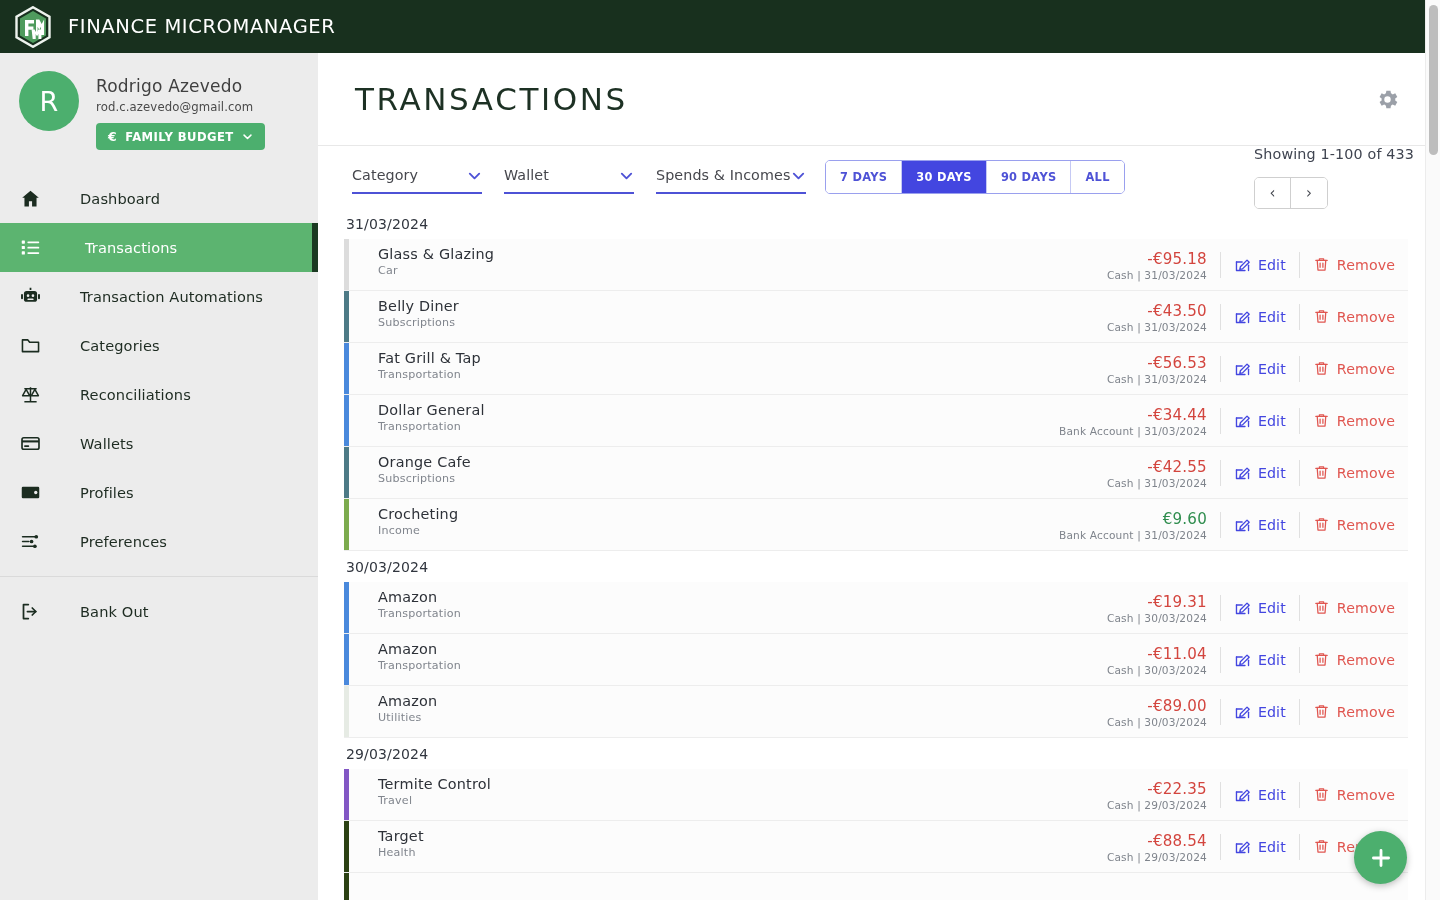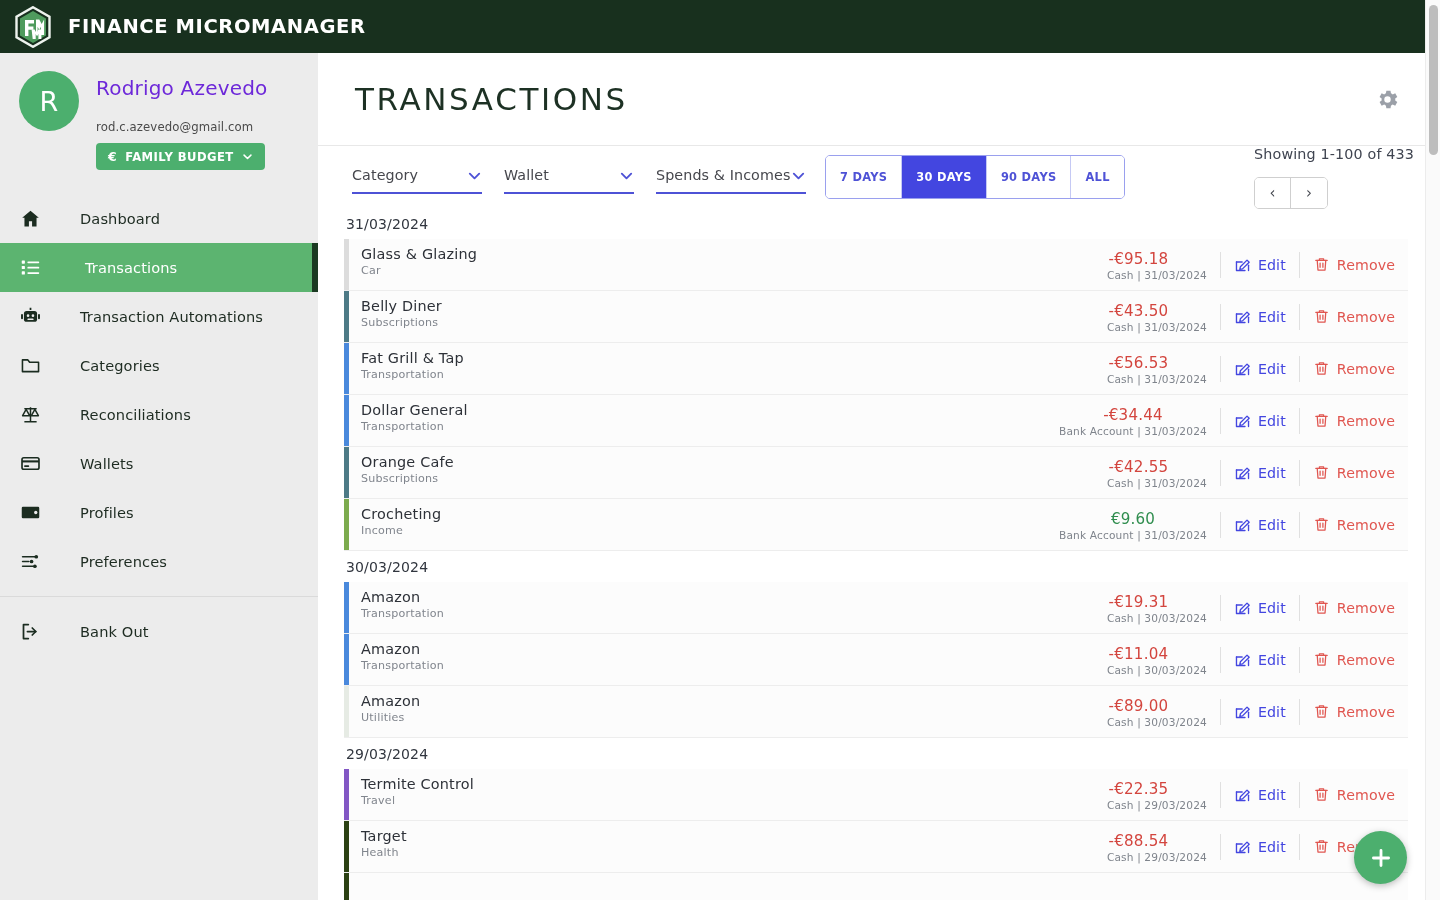--- a/index.html
+++ b/index.html
@@ -10,40 +10,40 @@
   }
   .app { position: relative; width: 1440px; height: 900px; display: flex; flex-direction: column; }
 
   
   .topbar {
     height: 53px; background: #18301e; flex: 0 0 53px;
     display: flex; align-items: center; padding-left: 14px; gap: 16px;
   }
   .logo-hex { width: 38px; height: 42px; flex: 0 0 38px; display:block; }
   .brand {
-    color: #ffffff; font-size: 19.5px; font-weight: 700;
+    color: #ffffff; font-size: 19.5px; font-weight: 400;
     letter-spacing: 0.6px;
   }
 
   
   .body-row { flex: 1 1 auto; display: flex; min-height: 0; }
 
   
   .sidebar {
     width: 318px; flex: 0 0 318px; background: #ececec;
     display: flex; flex-direction: column; overflow: hidden;
   }
   .profile { display: flex; padding: 18px 0 20px 19px; gap: 17px; align-items: flex-start; }
   .avatar {
     width: 60px; height: 60px; border-radius: 50%; background: #4caf6e;
     color: #fff; font-size: 27px; display: flex; align-items: center;
     justify-content: center; flex: 0 0 60px; font-weight: 400;
   }
   .profile-meta { padding-top: 5px; }
-  .user-name { color: #6d28d9; font-size: 20px; letter-spacing: .2px; margin-bottom: 20px; }
+  .user-name { color: #404040; font-size: 17px; letter-spacing: .2px; margin-bottom: 4px; }
   .user-email { color: #4a4a4a; font-size: 11.7px; letter-spacing: .1px; margin-bottom: 9px; }
   .budget-btn {
     background: #4caf6e; color: #fff; border: none; border-radius: 4px;
     height: 27px; padding: 0 12px; display: inline-flex; align-items: center;
     gap: 8px; font-size: 11.6px; font-weight: 700; letter-spacing: .45px;
     cursor: pointer; font-family: inherit;
   }
   .budget-btn .cur { font-size: 12.5px; }
   .caret { width: 11px; height: 11px; display: block; }
 
@@ -90,21 +90,21 @@
     cursor: pointer; margin-right: 22px; padding-bottom: 2px;
   }
   .select.cat { width: 130px; }
   .select.wal { width: 130px; }
   .select.spi { width: 150px; margin-right: 19px; }
   .select .txt { font-size: 14.3px; color: #46474d; letter-spacing: .1px; }
   .select .cv { width: 15px; height: 15px; color: #4e52d6; }
 
   .range-group {
     display: flex; border: 1px solid #9aa0ee; border-radius: 5px;
-    overflow: hidden; height: 44px;
+    overflow: hidden; height: 34px;
   }
   .range-btn {
     border: none; background: #fff; color: #4e52d6; font-size: 11.4px;
     font-weight: 700; letter-spacing: .3px; padding: 0 14px; cursor: pointer;
     border-right: 1px solid #c5c9f4; font-family: inherit; height: 100%;
   }
   .range-btn:last-child { border-right: none; text-align: center; }
   .range-btn.on { background: #4346e0; color: #ffffff; }
 
   .showing {
@@ -120,29 +120,29 @@
   .pager button:last-child { border-right: none; }
 
   
   .list { flex: 1 1 auto; overflow: hidden; padding: 0 32px 0 26px; }
   .date-head {
     font-size: 14px; color: #31363f; letter-spacing: .15px;
     padding: 8px 0 7px 2px; font-weight: 400;
   }
   .tx {
     display: flex; align-items: stretch; background: #fcfcfc;
-    border-bottom: 1px solid #ededed; height: 52px; position: relative;
+    border-bottom: 1px solid #ededed; height: 52px; position: relative; gap: 17px;
   }
   .tx .bar { width: 5px; flex: 0 0 5px; }
   .tx .info { flex: 1 1 auto; padding: 7px 0 0 12px; min-width: 0; }
   .tx .title { font-size: 14.4px; color: #2d3138; letter-spacing: .2px; margin-bottom: 2px; }
   .tx .cat { font-size: 11.1px; color: #80858d; letter-spacing: .2px; }
   .tx .right { display: flex; align-items: center; flex: 0 0 auto; }
   .amt-col { text-align: right; padding-top: 2px; padding-right: 13px; min-width: 150px; }
-  .amt { font-size: 15.1px; letter-spacing: .2px; margin-bottom: 1px; text-align: center; }
+  .amt { font-size: 15.1px; letter-spacing: .2px; margin-bottom: 1px; }
   .amt.neg { color: #d3453e; }
   .amt.pos { color: #2f8d4e; }
   .meta { font-size: 10.6px; color: #7f848c; letter-spacing: .15px; }
   .vline { width: 1px; height: 26px; background: #e0e0e0; }
   .act {
     display: flex; align-items: center; gap: 7px; padding: 0 13px;
     cursor: pointer; background: none; border: none; font-family: inherit;
     font-size: 14.2px; letter-spacing: .1px;
   }
   .act.edit { color: #4346e0; }

